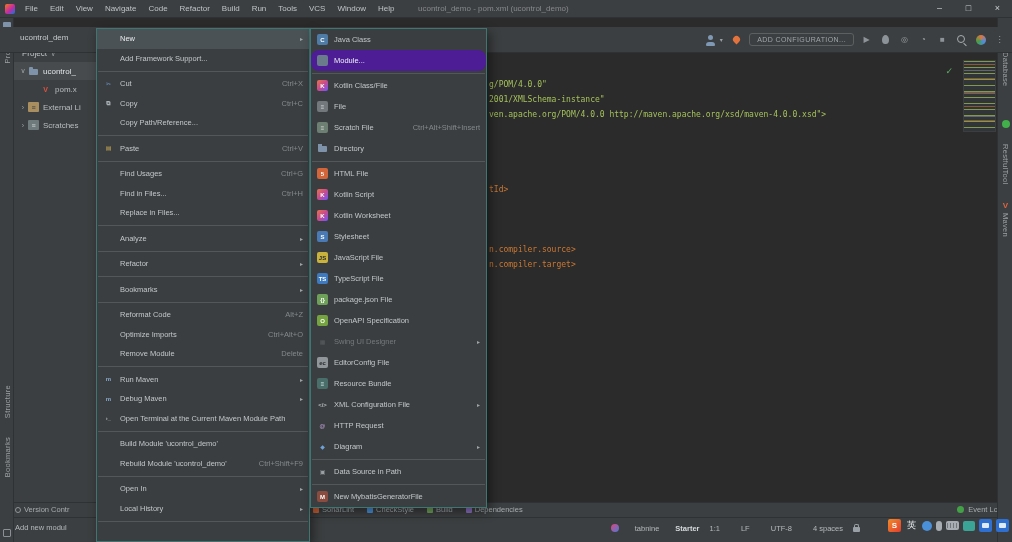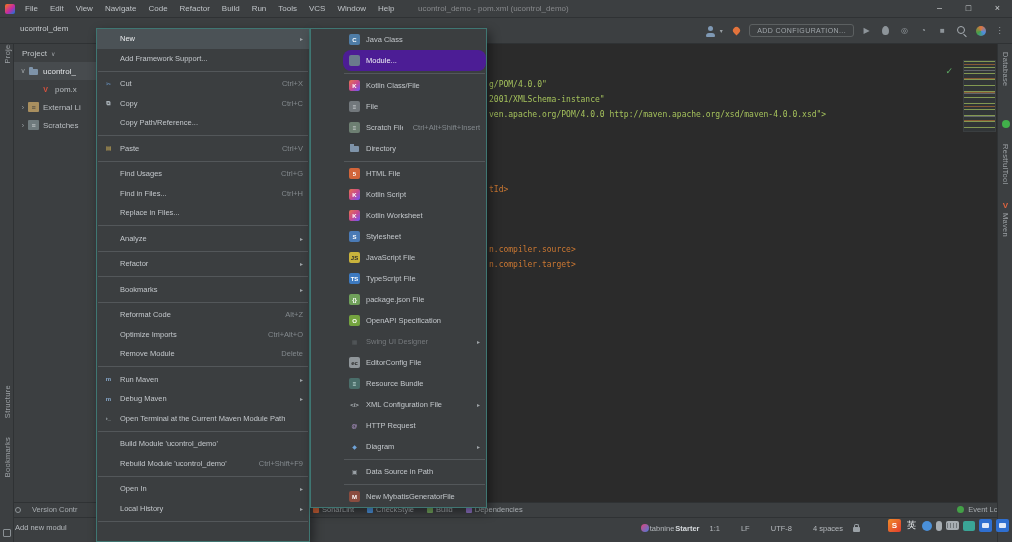--- a/index.html
+++ b/index.html
@@ -10,21 +10,21 @@
 
 .titlebar{position:absolute;left:0;top:0;width:100%;height:18px;background:#3c3f41;border-bottom:1px solid #2f3234;display:flex;align-items:center;z-index:6;}
 .app-logo{width:10px;height:10px;margin:0 4px 0 5px;border-radius:2px;background:linear-gradient(135deg,#f97a12,#c32aa3 55%,#0a7bdc);flex:none;}
 .menubar{display:flex;height:100%;}
 .mb-item{padding:0 6px;font-size:8px;line-height:17px;color:#bfc3c7;}
 .win-title{position:absolute;left:418px;top:0;font-size:8px;line-height:17px;color:#87898c;white-space:nowrap;}
 .win-controls{position:absolute;right:0;top:0;height:100%;display:flex;}
 .win-btn{width:29px;height:100%;text-align:center;font-size:9px;line-height:17px;color:#cdd0d2;}
 
 
-.toolbar{position:absolute;left:0;top:18px;width:100%;height:26px;background:#3c3f41;border-bottom:1px solid #2f3234;z-index:5;}
+.toolbar{position:absolute;left:0;top:27px;width:100%;height:26px;background:#3c3f41;border-bottom:1px solid #2f3234;z-index:5;}
 .navcrumb{position:absolute;left:20px;top:6px;font-size:8px;color:#c6cacd;}
 .toolbar-right{position:absolute;right:6px;top:0;height:100%;display:flex;align-items:center;gap:6px;}
 .tb-group{display:flex;align-items:center;gap:6px;}
 .tb-icon{width:13px;height:14px;display:flex;align-items:center;justify-content:center;font-size:8px;color:#9aa1a6;position:relative;}
 .add-config{border:1px solid #5c6061;border-radius:3px;padding:2px 7px;font-size:7px;letter-spacing:.4px;color:#9fa5a9;white-space:nowrap;}
 .tb-icon[data-name="profile-icon"]::before{content:"";position:absolute;top:2px;left:4px;width:5px;height:5px;border-radius:50%;background:#7f99b4;}
 .tb-icon[data-name="profile-icon"]::after{content:"";position:absolute;bottom:1px;left:2px;width:9px;height:4px;border-radius:3px 3px 1px 1px;background:#7f99b4;}
 .tb-icon[data-name="caret-down-icon"]{width:6px;margin-left:-5px;font-size:6px;}
 .tb-icon[data-name="flame-icon"]::before{content:"";width:7px;height:7px;background:#e3733c;border-radius:50% 50% 50% 0;transform:rotate(-45deg);}
 .tb-icon[data-name="debug-icon"]::before{content:"";width:7px;height:9px;background:#8d9499;border-radius:50% 50% 45% 45%/55% 55% 45% 45%;}
@@ -76,58 +76,58 @@
  repeating-linear-gradient(180deg,rgba(165,194,92,.7) 0 1px,transparent 1px 6px),
  repeating-linear-gradient(180deg,transparent 0 3px,rgba(204,120,50,.55) 3px 4px,transparent 4px 14px),
  repeating-linear-gradient(180deg,transparent 0 9px,rgba(190,195,200,.35) 9px 10px,transparent 10px 23px),
  #313537;}
 
 
 .menu-popup{position:absolute;background:#3b3e40;border:1px solid #3f7672;box-shadow:3px 4px 10px rgba(0,0,0,.45);}
 #context-menu{left:96px;top:28px;width:214px;bottom:0;overflow:hidden;z-index:40;}
 #new-submenu{left:310px;top:28px;width:177px;z-index:50;}
 .menu-item{display:flex;align-items:center;height:19.5px;padding:0 6px;font-size:7.5px;color:#c3c7cb;white-space:nowrap;}
-#new-submenu .menu-item{height:21px;margin-left:32px;}
+#new-submenu .menu-item{height:21px;}
 .menu-item[data-type="separator"]{height:6px;padding:0 1px;}
 #new-submenu .menu-item[data-type="separator"]{height:4px;}
 .menu-item[data-type="separator"]::after{content:"";flex:1;height:1px;background:#53575a;}
 #context-menu .menu-item[data-selected="true"]{background:#4b5256;color:#e9ebed;}
 #new-submenu .menu-item[data-selected="true"]{background:#4c1d95;color:#eef1f4;border-radius:8px;}
 .menu-item[data-enabled="false"]{color:#75797c;}
 .menu-item[data-enabled="false"] .mi-icon{opacity:.45;}
 .mi-icon{flex:none;width:11px;height:11px;margin-right:6px;display:flex;align-items:center;justify-content:center;font-size:6px;font-weight:bold;border-radius:2px;line-height:1;position:relative;}
 .mi-icon[data-name="directory-icon"]::before{content:"";position:absolute;left:1px;top:3px;width:9px;height:6px;background:#7e93a9;border-radius:1px;}
 .mi-icon[data-name="directory-icon"]::after{content:"";position:absolute;left:1px;top:1px;width:4px;height:3px;background:#7e93a9;}
 .mi-label{flex:1;overflow:hidden;}
 .mi-shortcut{margin-left:10px;color:#83898d;}
 .mi-shortcut:empty{margin-left:0;}
 .menu-item[data-selected="true"] .mi-shortcut{color:#c9d0d5;}
 .mi-arrow{display:none;margin-left:7px;font-size:6px;color:#9da2a6;}
 .mi-arrow::before{content:"▸";}
 .menu-item[data-submenu="true"] .mi-arrow{display:block;}
 
 
 .bottom-tabs{position:absolute;left:0;right:0;top:502px;height:15px;background:#3c3f41;border-top:1px solid #2f3234;z-index:2;font-size:7.5px;color:#a7acb0;}
-.vc-tab{position:absolute;left:15px;top:2px;display:flex;align-items:center;gap:11px;justify-content:space-between;}
+.vc-tab{position:absolute;left:15px;top:2px;display:flex;align-items:center;gap:3px;justify-content:space-between;}
 .vc-dot{width:6px;height:6px;border:1px solid #8e9498;border-radius:50%;}
 .bt-tabs{position:absolute;left:313px;top:2px;display:flex;gap:13px;}
 .bt-tab{display:flex;align-items:center;gap:3px;}
 .bt-ico{width:6px;height:6px;border-radius:1px;background:#7f8a93;}
 .bt-tab:nth-of-type(1) .bt-ico{background:#d2653a;}
 .bt-tab:nth-of-type(2) .bt-ico{background:#4a90d9;}
 .bt-tab:nth-of-type(3) .bt-ico{background:#6fa05a;}
 .bt-tab:nth-of-type(4) .bt-ico{background:#8a6fc0;}
 .event-log{position:absolute;right:10px;top:2px;display:flex;align-items:center;gap:4px;}
 .el-dot{width:7px;height:7px;border-radius:50%;background:#43a047;}
 
 
 .status-bar{position:absolute;left:0;right:0;top:517px;height:25px;background:#3c3f41;border-top:1px solid #2f3234;z-index:2;font-size:7.5px;color:#b4b8bc;}
 .status-msg{position:absolute;left:15px;top:5px;}
 .status-right{position:absolute;right:152px;top:3px;height:14px;display:flex;align-items:center;gap:10px;}
-.tabnine{display:flex;align-items:center;gap:1px;}
+.tabnine{display:flex;align-items:center;gap:16px;}
 .tabnine-dot{width:8px;height:8px;border-radius:50%;background:linear-gradient(135deg,#e0457b,#4a7ad9);}
 .tabnine b{font-weight:bold;color:#d6dadd;}
 .status-segs{display:flex;gap:21px;}
 .lock-icon{position:relative;width:7px;height:5px;background:#9aa1a6;border-radius:1px;margin-top:3px;}
 .lock-icon::before{content:"";position:absolute;left:1px;top:-3px;width:3px;height:3px;border:1px solid #9aa1a6;border-bottom:none;border-radius:2px 2px 0 0;}
 
 
 .taskbar{position:absolute;right:3px;top:519px;display:flex;align-items:center;gap:4px;z-index:80;}
 .tb-tray{width:13px;height:13px;display:flex;align-items:center;justify-content:center;font-size:8px;color:#e6e9eb;border-radius:2px;}
 .tb-tray[data-name="sogou-input-icon"]{background:linear-gradient(135deg,#f08c2a,#e23d2d);font-weight:bold;color:#fff;}

